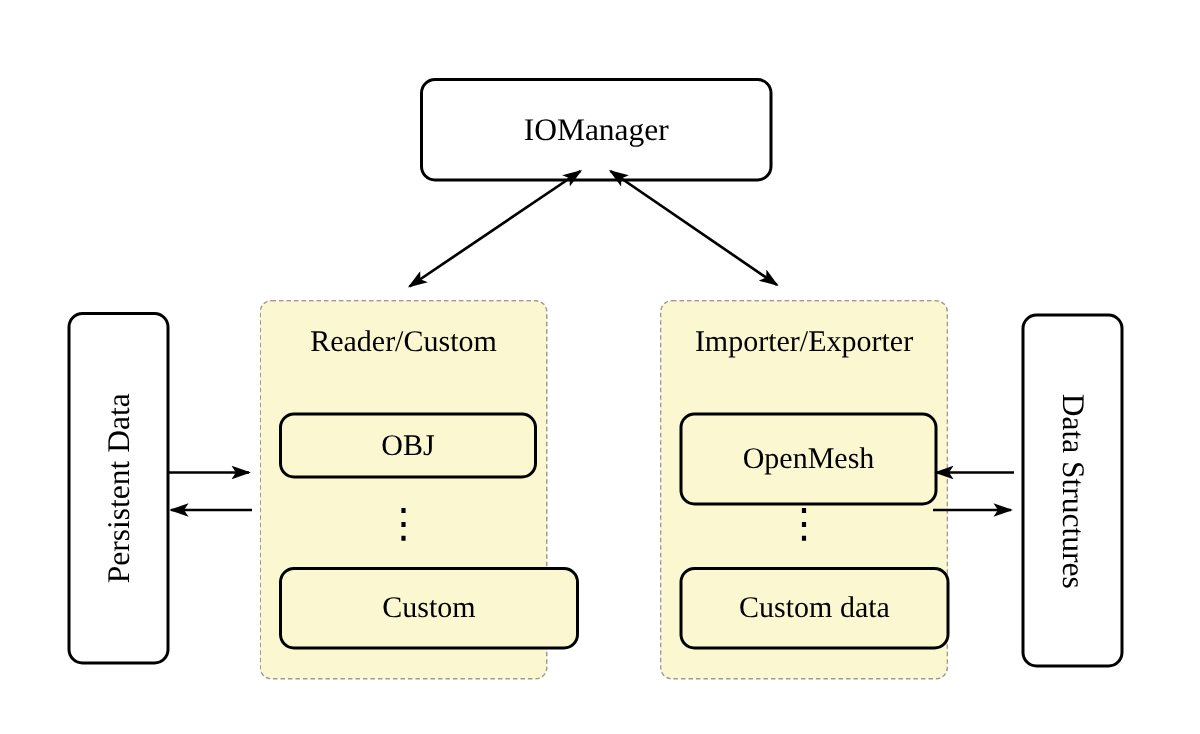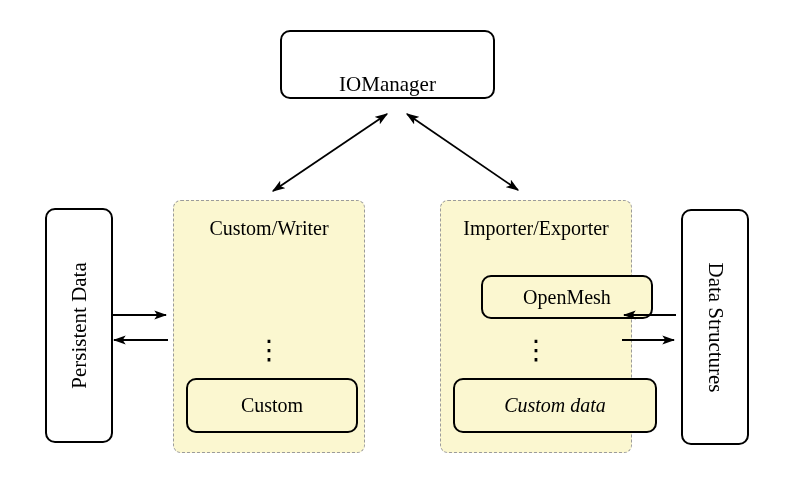--- a/index.html
+++ b/index.html
@@ -67,47 +67,50 @@
     position: absolute;
     left: 0; top: 0;
     pointer-events: none;
   }
 </style>
 </head>
 <body>
 
 <div class="canvas">
 
-  <div class="node" style="left:280px; top:30px; width:215px; height:69px;align-items:flex-end;">
+  <div class="node" style="left:280px; top:52px; width:235px; height:69px;">
     <span>IOManager</span>
   </div>
 
   <div class="node vnode" style="left:45px; top:208px; width:68px; height:235px;">
     <span class="rot-ccw">Persistent Data</span>
   </div>
 
   <div class="node vnode" style="left:681px; top:209px; width:68px; height:236px;">
     <span class="rot-cw">Data Structures</span>
   </div>
 
   <div class="panel" style="left:173px; top:200px; width:192px; height:253px;">
-    <div class="panel-title">Custom/Writer</div>
+    <div class="panel-title">Reader/Custom</div>
+    <div class="subnode" style="left:12px; top:74px; width:172px; height:44px;">
+      <span>OBJ</span>
+    </div>
     <div class="vdots" style="top:134px;">⋮</div>
-    <div class="subnode" style="left:12px; top:177px; width:172px; height:55px;">
+    <div class="subnode" style="left:12px; top:177px; width:200px; height:55px;">
       <span>Custom</span>
     </div>
   </div>
 
   <div class="panel" style="left:440px; top:200px; width:192px; height:253px;">
     <div class="panel-title">Importer/Exporter</div>
-    <div class="subnode" style="left:12px; top:74px; width:172px; height:44px;margin-left:28px;">
+    <div class="subnode" style="left:12px; top:74px; width:172px; height:62px;">
       <span>OpenMesh</span>
     </div>
     <div class="vdots" style="top:134px;">⋮</div>
-    <div class="subnode" style="left:12px; top:177px; width:204px; height:55px;font-style:italic;">
+    <div class="subnode" style="left:12px; top:177px; width:180px; height:55px;">
       <span>Custom data</span>
     </div>
   </div>
 
   <svg class="arrow-layer" width="800" height="489" viewBox="0 0 800 489">
     <defs>
       <marker id="ah" viewBox="0 0 10 7" refX="9" refY="3.5" markerWidth="13" markerHeight="9.1" markerUnits="userSpaceOnUse" orient="auto-start-reverse">
         <path d="M0,0 L10,3.5 L0,7 L2.3,3.5 Z" fill="#000000"></path>
       </marker>
     </defs>

